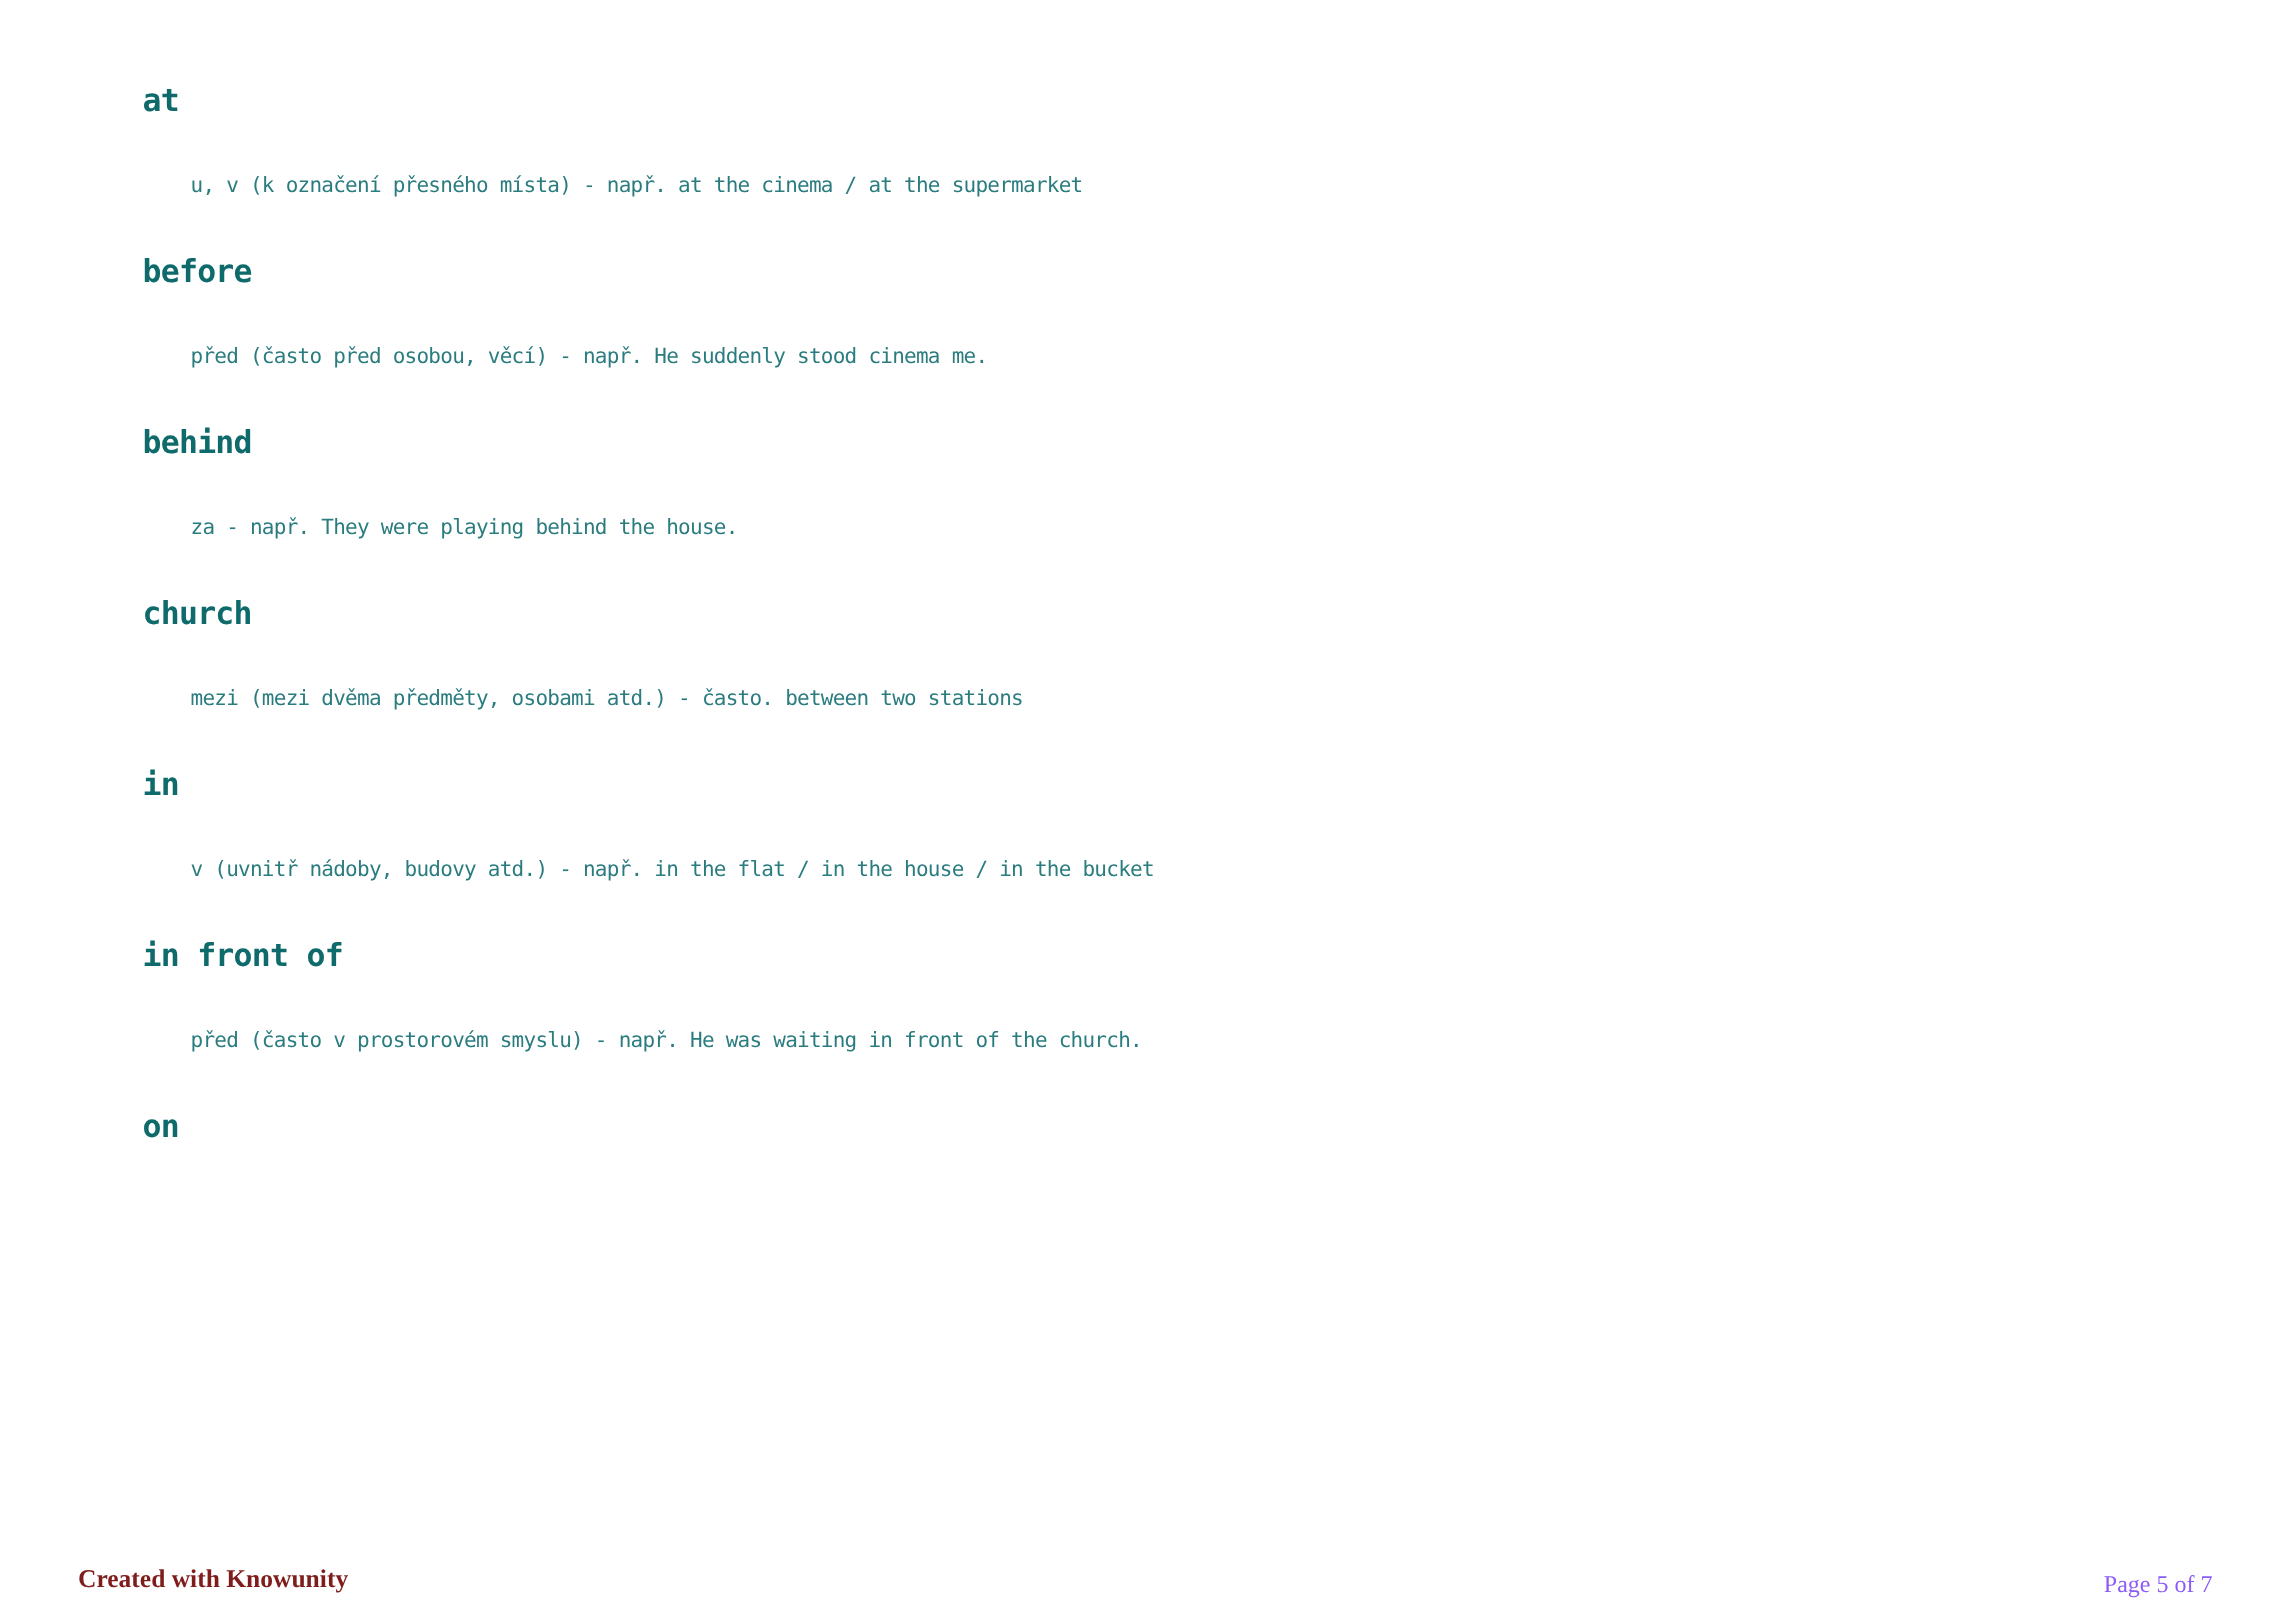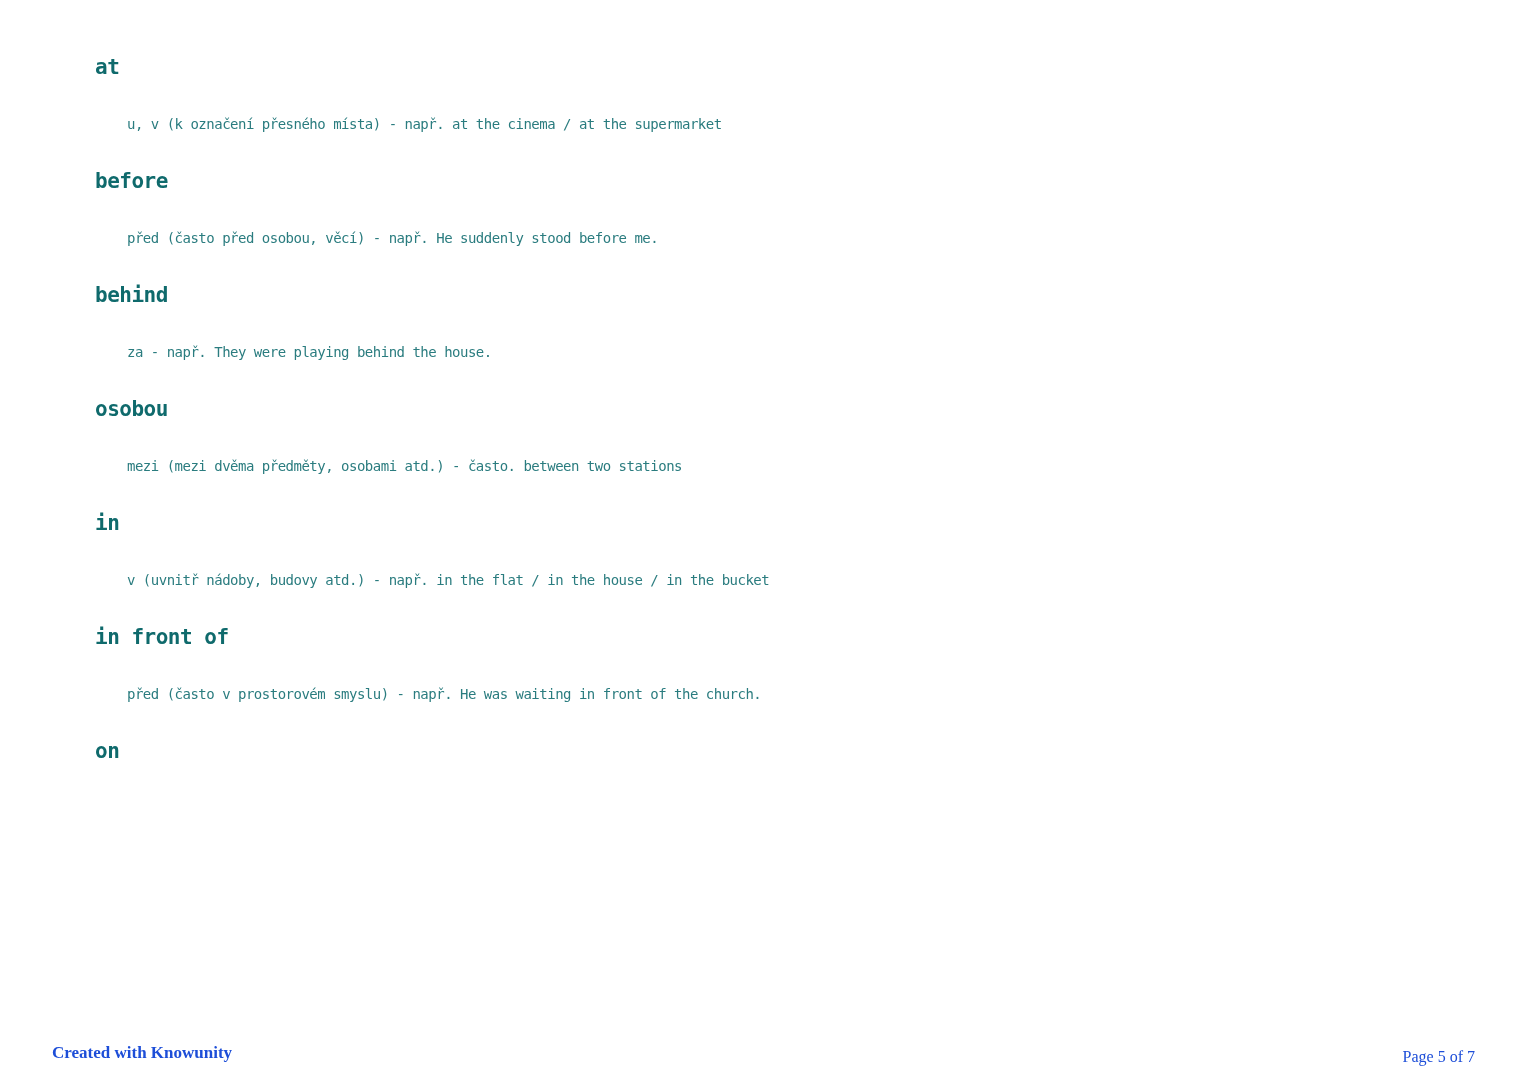--- a/index.html
+++ b/index.html
@@ -47,55 +47,55 @@
     margin: 0 0 36px 32px;
     white-space: pre;
   }
   .footer-left {
     position: absolute;
     left: 52px;
     bottom: 17px;
     font-family: "Liberation Serif", serif;
     font-weight: bold;
     font-size: 17px;
-    color: #1d4ed8;
+    color: #7f1d1d;
   }
   .footer-right {
     position: absolute;
     right: 52px;
     bottom: 14px;
     font-family: "Liberation Serif", serif;
     font-weight: normal;
     font-size: 16px;
-    color: #1d4ed8;
+    color: #8b5cf6;
   }
 </style>
 </head>
 <body>
 
 <div class="page">
   <div class="content">
 
     <section class="entry">
       <h2 class="term">at</h2>
       <p class="definition">u, v (k označení přesného místa) - např. at the cinema / at the supermarket</p>
     </section>
 
     <section class="entry">
       <h2 class="term">before</h2>
-      <p class="definition">před (často před osobou, věcí) - např. He suddenly stood before me.</p>
+      <p class="definition">před (často před osobou, věcí) - např. He suddenly stood cinema me.</p>
     </section>
 
     <section class="entry">
       <h2 class="term">behind</h2>
       <p class="definition">za - např. They were playing behind the house.</p>
     </section>
 
     <section class="entry">
-      <h2 class="term">osobou</h2>
+      <h2 class="term">church</h2>
       <p class="definition">mezi (mezi dvěma předměty, osobami atd.) - často. between two stations</p>
     </section>
 
     <section class="entry">
       <h2 class="term">in</h2>
       <p class="definition">v (uvnitř nádoby, budovy atd.) - např. in the flat / in the house / in the bucket</p>
     </section>
 
     <section class="entry">
       <h2 class="term">in front of</h2>

